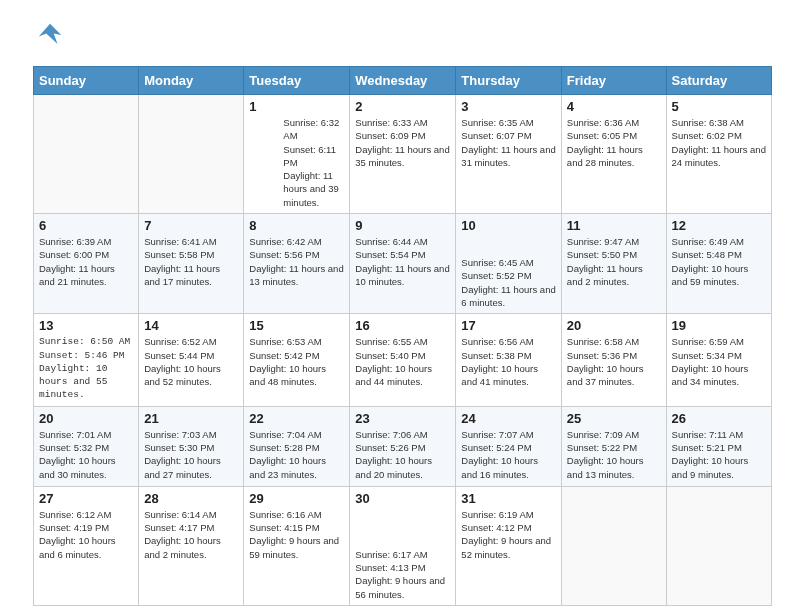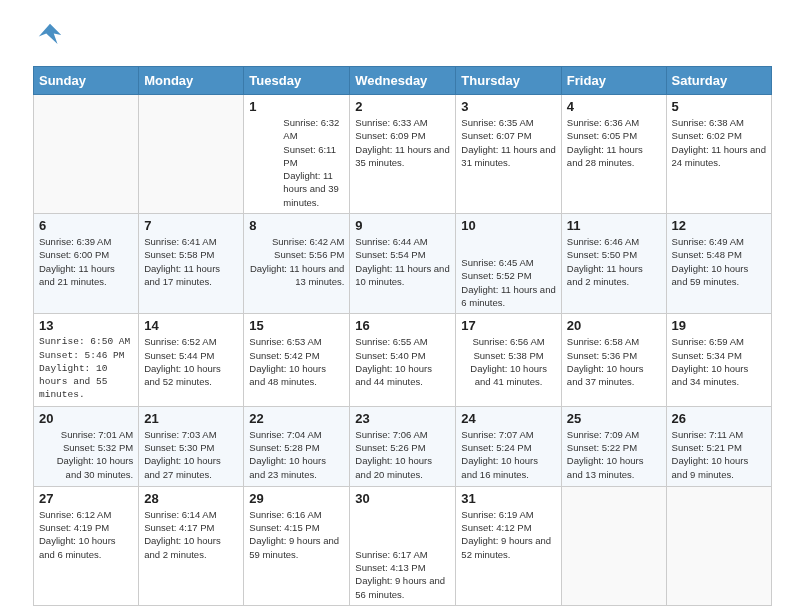--- a/index.html
+++ b/index.html
@@ -161,39 +161,39 @@
 Daylight: 11 hours and 21 minutes.</div>
           </td>
           <td>
             <span class="day-num">7</span>
             <div class="day-info" style="white-space: pre-line;">Sunrise: 6:41 AM
 Sunset: 5:58 PM
 Daylight: 11 hours and 17 minutes.</div>
           </td>
           <td>
             <span class="day-num">8</span>
-            <div class="day-info" style="white-space: pre-line; text-align: right;">Sunrise: 6:42 AM
+            <div class="day-info" style="white-space: pre-line;">Sunrise: 6:42 AM
 Sunset: 5:56 PM
 Daylight: 11 hours and 13 minutes.</div>
           </td>
           <td>
             <span class="day-num">9</span>
             <div class="day-info" style="white-space: pre-line;">Sunrise: 6:44 AM
 Sunset: 5:54 PM
 Daylight: 11 hours and 10 minutes.</div>
           </td>
           <td>
             <span class="day-num">10</span>
             <div class="day-info" style="white-space: pre-line; margin-top: 23px;">Sunrise: 6:45 AM
 Sunset: 5:52 PM
 Daylight: 11 hours and 6 minutes.</div>
           </td>
           <td>
             <span class="day-num">11</span>
-            <div class="day-info" style="white-space: pre-line;">Sunrise: 6:46 AM
+            <div class="day-info" style="white-space: pre-line;">Sunrise: 9:47 AM
 Sunset: 5:50 PM
 Daylight: 11 hours and 2 minutes.</div>
           </td>
           <td>
             <span class="day-num">12</span>
             <div class="day-info" style="white-space: pre-line;">Sunrise: 6:49 AM
 Sunset: 5:48 PM
 Daylight: 10 hours and 59 minutes.</div>
           </td>
         </tr>
@@ -217,41 +217,41 @@
 Daylight: 10 hours and 48 minutes.</div>
           </td>
           <td>
             <span class="day-num">16</span>
             <div class="day-info" style="white-space: pre-line;">Sunrise: 6:55 AM
 Sunset: 5:40 PM
 Daylight: 10 hours and 44 minutes.</div>
           </td>
           <td>
             <span class="day-num">17</span>
-            <div class="day-info" style="white-space: pre-line; text-align: center;">Sunrise: 6:56 AM
+            <div class="day-info" style="white-space: pre-line;">Sunrise: 6:56 AM
 Sunset: 5:38 PM
 Daylight: 10 hours and 41 minutes.</div>
           </td>
           <td>
             <span class="day-num">20</span>
             <div class="day-info" style="white-space: pre-line;">Sunrise: 6:58 AM
 Sunset: 5:36 PM
 Daylight: 10 hours and 37 minutes.</div>
           </td>
           <td>
             <span class="day-num">19</span>
             <div class="day-info" style="white-space: pre-line;">Sunrise: 6:59 AM
 Sunset: 5:34 PM
 Daylight: 10 hours and 34 minutes.</div>
           </td>
         </tr>
         <tr class="row-even">
           <td>
             <span class="day-num">20</span>
-            <div class="day-info" style="white-space: pre-line; text-align: right;">Sunrise: 7:01 AM
+            <div class="day-info" style="white-space: pre-line;">Sunrise: 7:01 AM
 Sunset: 5:32 PM
 Daylight: 10 hours and 30 minutes.</div>
           </td>
           <td>
             <span class="day-num">21</span>
             <div class="day-info" style="white-space: pre-line;">Sunrise: 7:03 AM
 Sunset: 5:30 PM
 Daylight: 10 hours and 27 minutes.</div>
           </td>
           <td>

